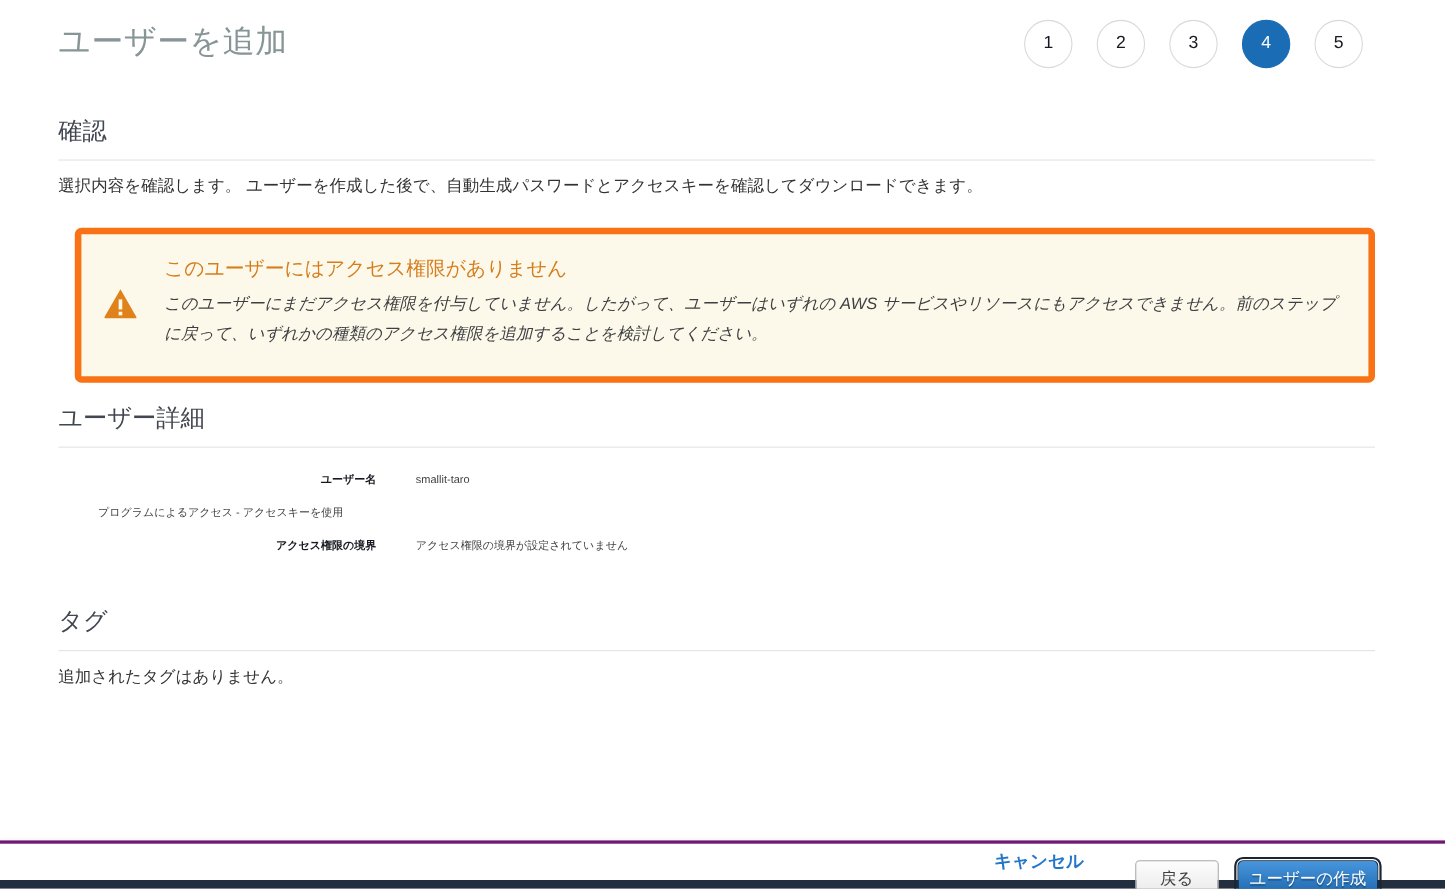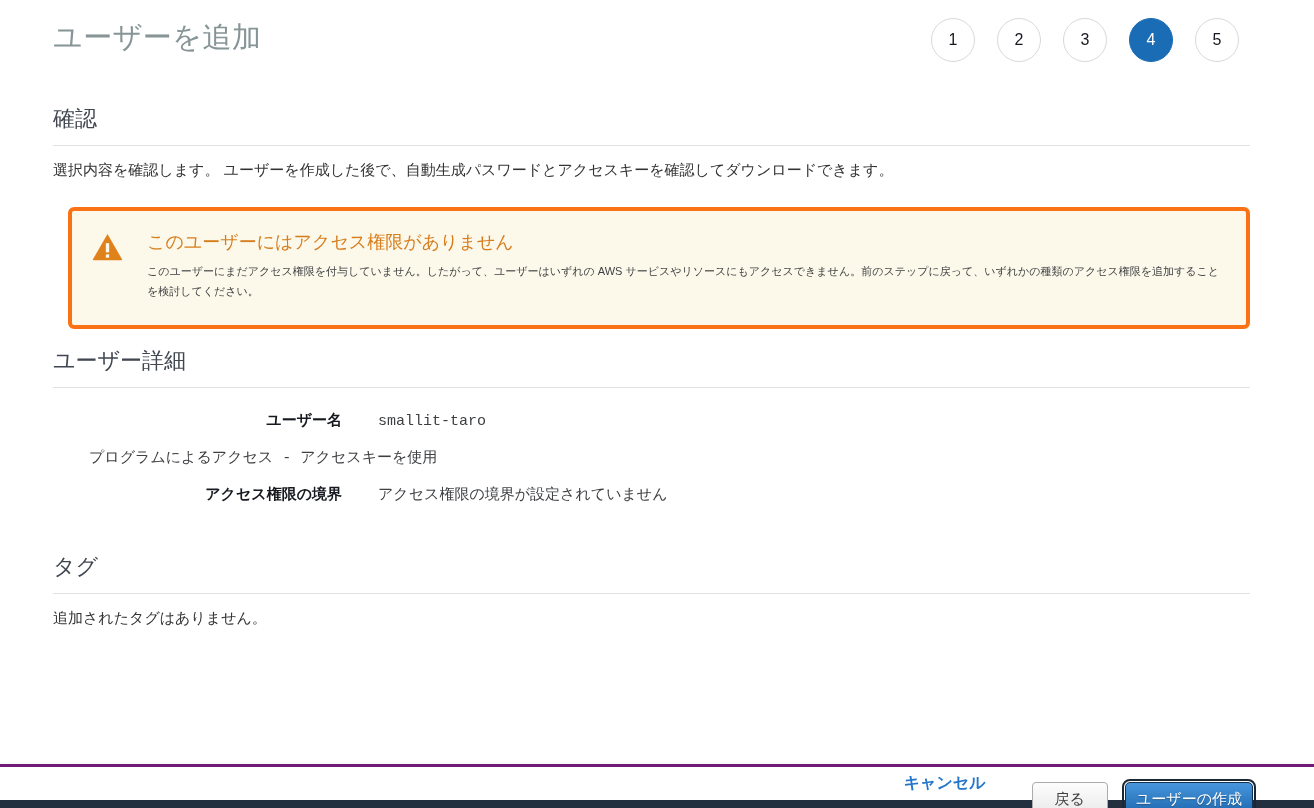--- a/index.html
+++ b/index.html
@@ -56,52 +56,52 @@
   .confirm-section { margin-top: 42px; }
   .section-text {
     margin-top: 13px;
     font-size: 15px;
     color: #333;
     line-height: 1.5;
   }
   .alert {
     margin: 25px 0 0 15px;
     background: #fdf9ea;
-    border: 4px solid #f97316;
+    border: 6px solid #f97316;
     border-radius: 6px;
     padding: 19px 26px 24px 20px;
     display: flex;
-    align-items: flex-start;
+    align-items: center;
   }
   .alert-icon {
     width: 31px; height: 28px;
     flex: 0 0 auto;
     margin-top: 3px;
   }
   .alert-content { margin-left: 24px; }
   .alert-title {
     font-size: 18px;
     color: #d67d1e;
     margin-bottom: 7px;
   }
   .alert-body {
-    font-size: 11px;
+    font-size: 15px;
     color: #3d3f42;
     line-height: 1.85;
     max-width: 1080px;
+    font-style: italic;
   }
   .details-section { margin-top: 17px; }
   .tags-section { margin-top: 46px; }
   .detail-rows { margin-top: 23px; }
   .detail-row {
     display: flex;
     margin-bottom: 16px;
-    font-size: 15px;
+    font-size: 10px;
     line-height: 1.4;
-    font-family: Liberation Mono, monospace;
   }
   .detail-label {
     width: 289px;
     text-align: right;
     font-weight: 700;
     color: #16191f;
     flex: 0 0 auto;
   }
   .detail-value {
     margin-left: 36px;

